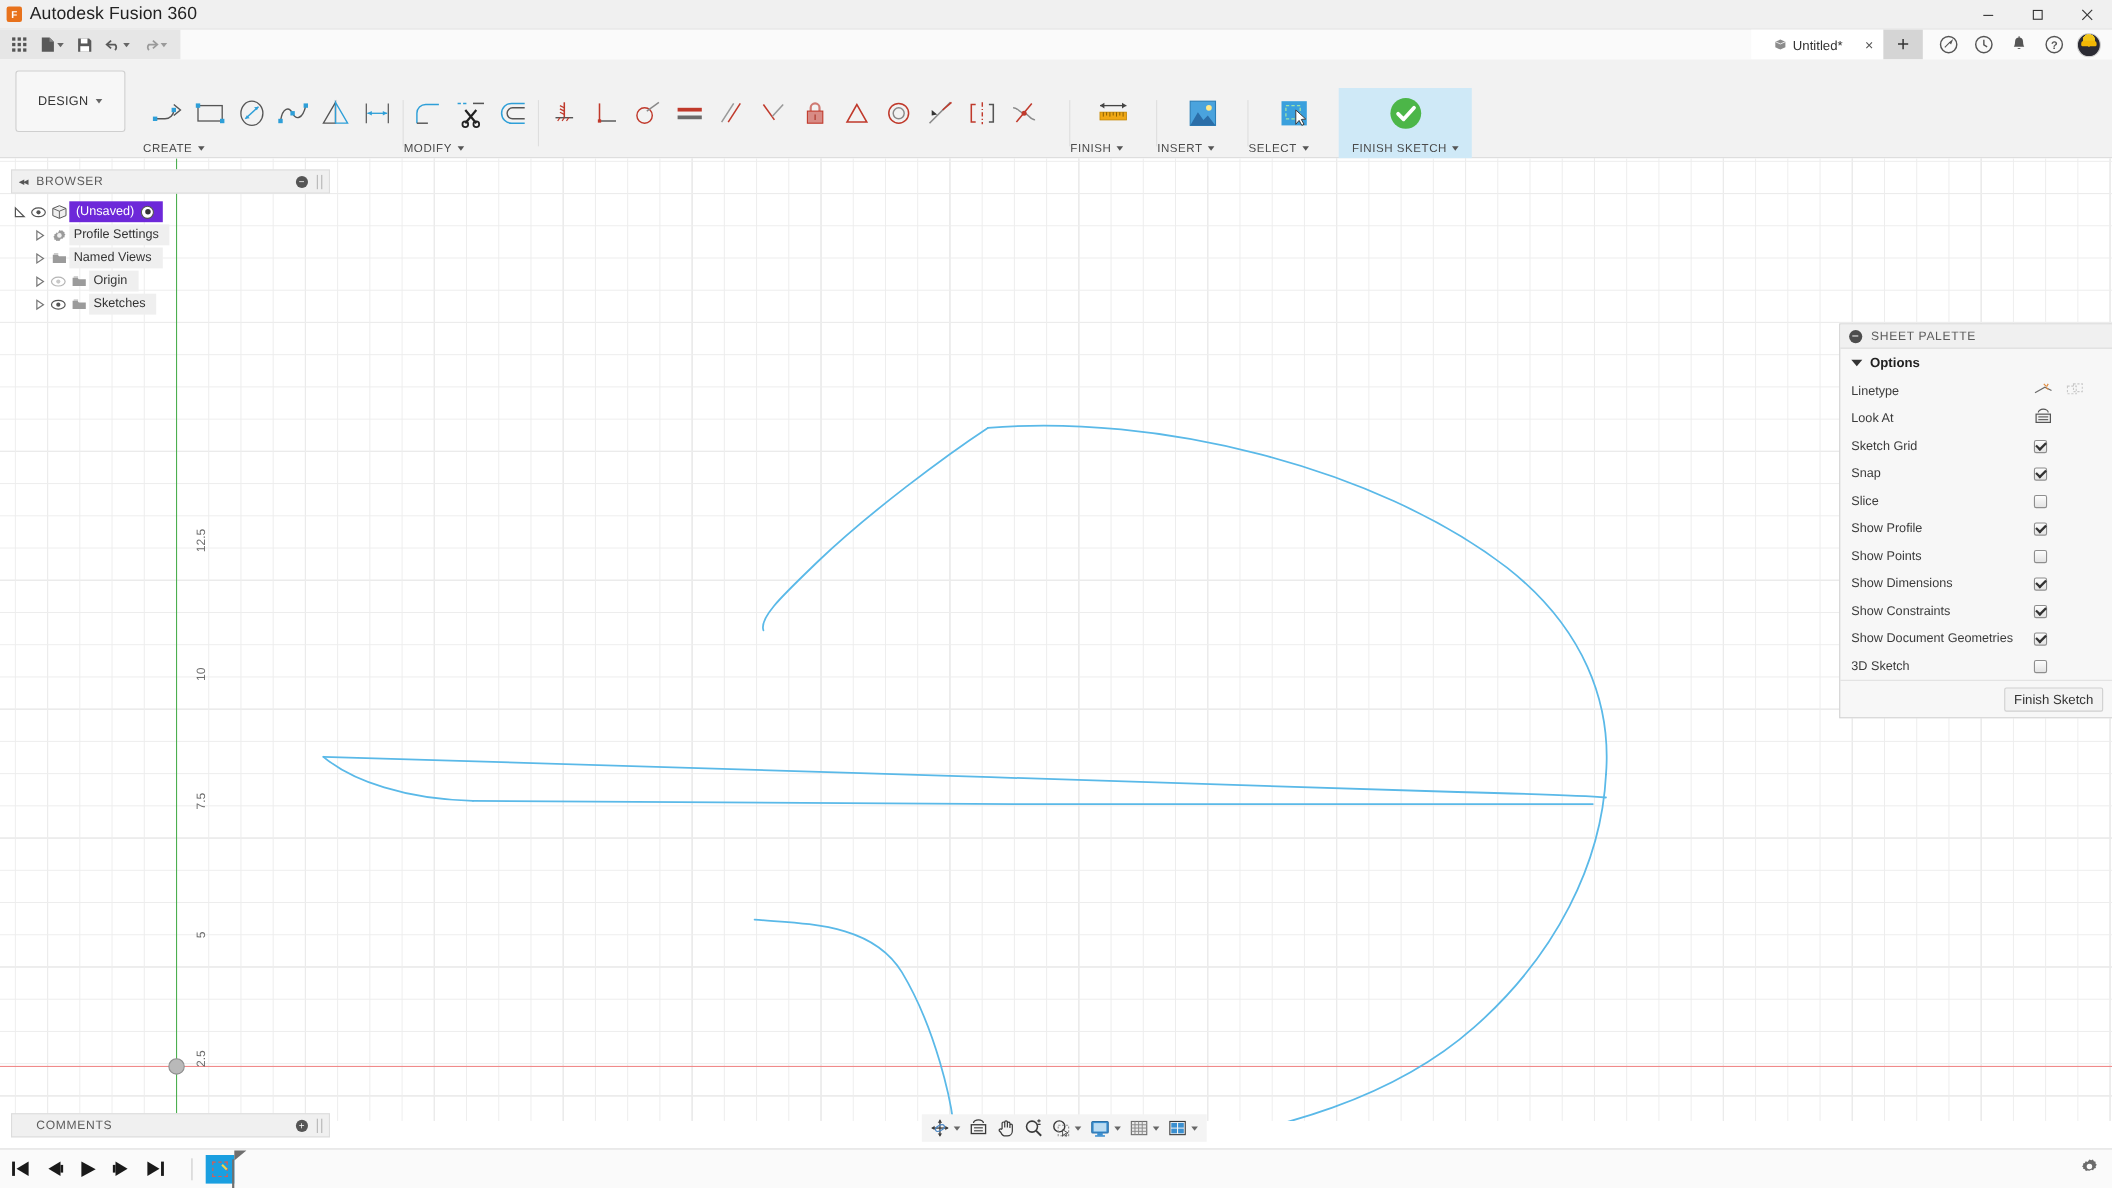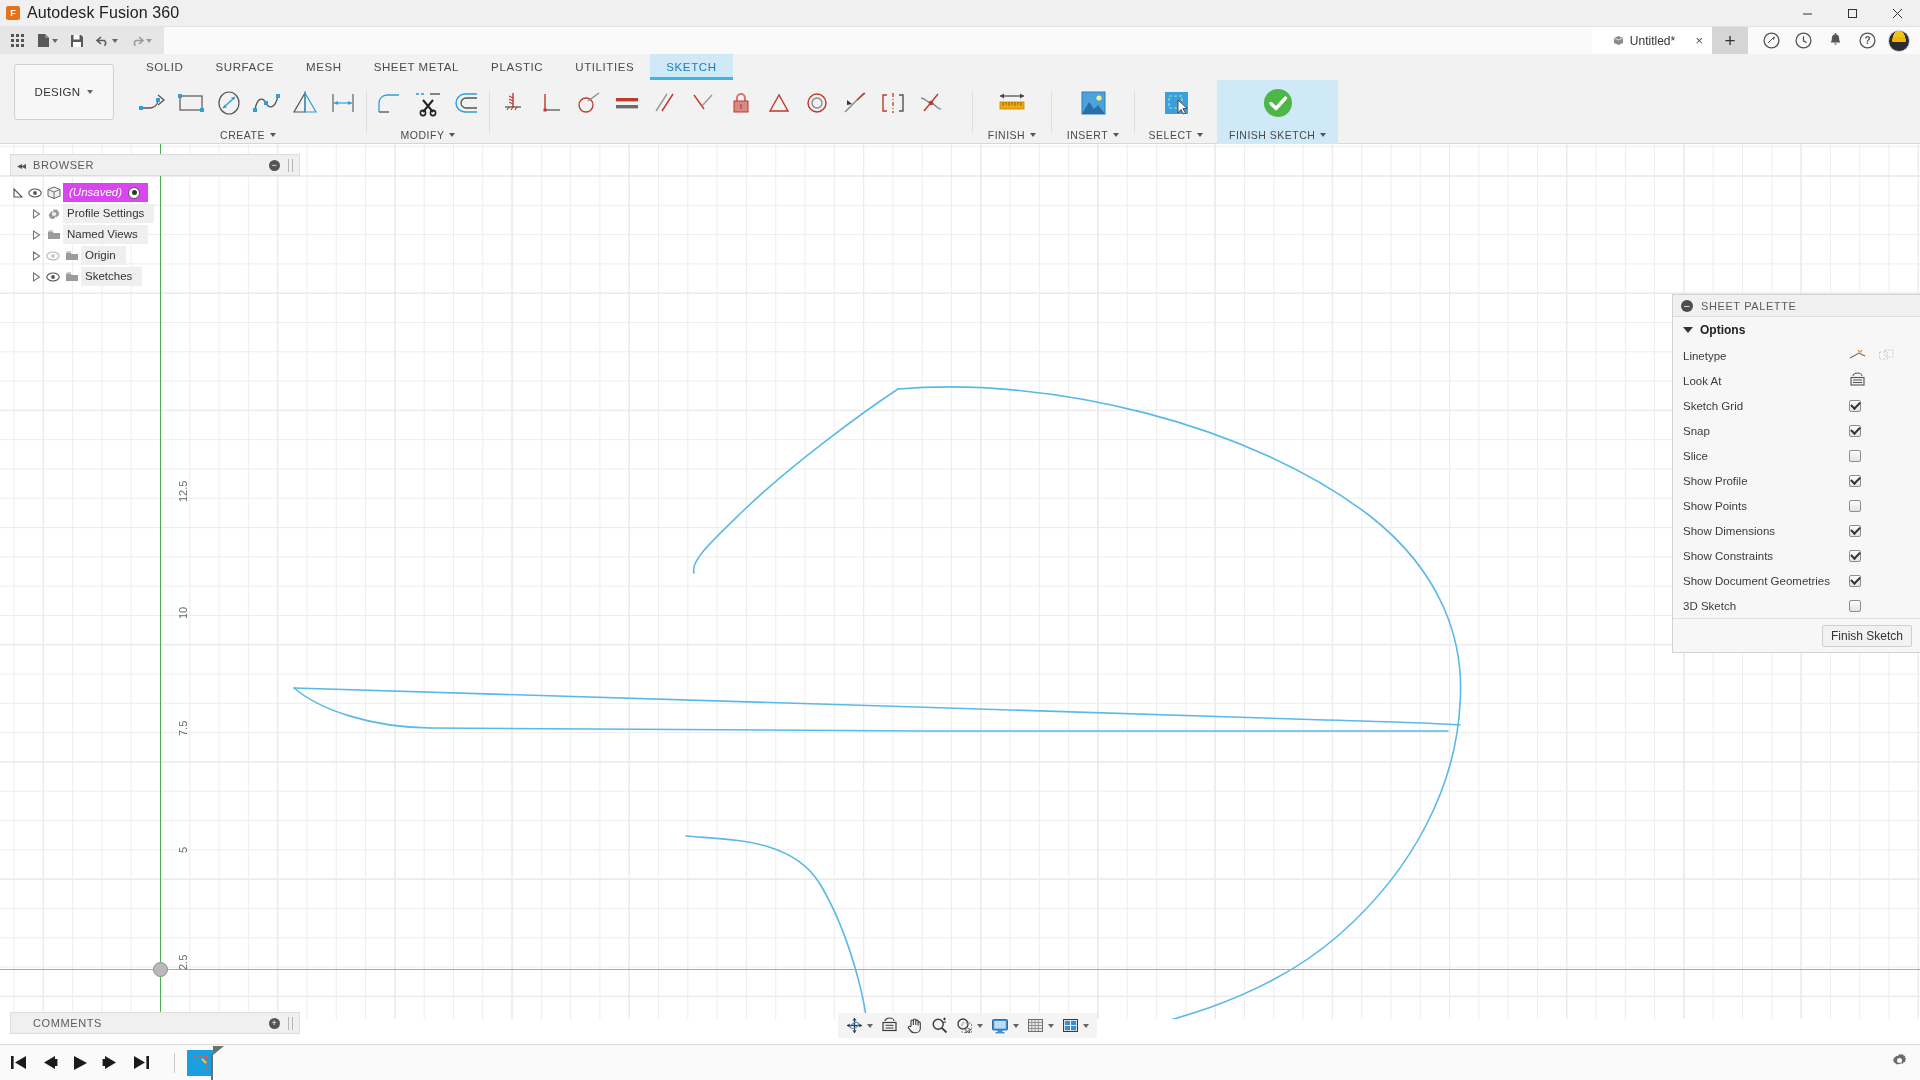--- a/index.html
+++ b/index.html
@@ -89,21 +89,21 @@
   .rtab {
     padding: 0 16px; font-size: 11.5px; color: #4a4a4a; letter-spacing: .6px;
     display: flex; align-items: center; height: 26px;
   }
   .rtab.active { background: #cfe9f7; color: #1b7fbe; box-shadow: inset 0 -3px 0 #3cb4e5; }
 
   .ribbon-groups { position: absolute; top: 26px; left: 130px; right: 0; height: 64px; display: flex; }
   .rgroup { display: flex; flex-direction: column; height: 64px; position: relative; }
   .rgroup-items { display: flex; align-items: center; height: 46px; padding: 0 4px; }
   .rgroup-label {
-    height: 18px; display: flex; align-items: center; justify-content: center; gap: 3px;
+    height: 18px; display: flex; align-items: center; gap: 3px;
     font-size: 10.5px; color: #4a4a4a; letter-spacing: .5px;
   }
   .rbtn {
     width: 38px; height: 44px; display: flex; align-items: center; justify-content: center;
   }
   .rbtn.big { width: 46px; }
   .finish-group { background: #cfe9f7; padding: 0 12px; }
   .finish-group .rgroup-items { height: 46px; }
   .rgroup-label .caret { border-top-color: #555; }
 
@@ -158,21 +158,21 @@
                          font-size: 9px; display: flex; align-items: center; justify-content: center; line-height: 1; }
   .panel-head .grip { width: 5px; height: 13px; border-left: 1px solid #b5b5b5; border-right: 1px solid #b5b5b5; }
   .tree { padding-top: 6px; font-size: 11.5px; color: #333; }
   .tnode { display: flex; align-items: center; height: 21px; }
   .tnode .twisty {
     width: 16px; display: flex; align-items: center; justify-content: center; color: #7a7a7a;
   }
   .tnode .eye { width: 18px; display: flex; align-items: center; justify-content: center; }
   .tnode .tico { width: 19px; display: flex; align-items: center; justify-content: center; }
   .tnode .tlabel { background: #efefef; padding: 2px 10px 2px 4px; line-height: 1.3; }
-  .tnode.root .tlabel { background: #d946ef; color: #fff; padding: 2px 26px 2px 6px; font-style: italic; }
+  .tnode.root .tlabel { background: #6d28d9; color: #fff; padding: 2px 26px 2px 6px; }
   .tnode.root { position: relative; }
   .tnode.root .radio {
     width: 12px; height: 12px; border-radius: 50%; border: 1.5px solid #555; background: #fff;
     display: flex; align-items: center; justify-content: center; margin-left: -20px; z-index: 2;
   }
   .tnode.root .radio i { width: 5px; height: 5px; background: #333; border-radius: 50%; display:block; }
 
   
   .comments {
     position: absolute; left: 10px; top: 1012px; width: 290px; height: 22px;
@@ -362,29 +362,20 @@
     </div>
   </div>
 
   <div class="ribbon">
 
     <div class="ws-switch">
       <span>DESIGN</span>
       <div class="caret"></div>
     </div>
 
-    <div class="ribbon-tabs">
-      <div class="rtab">SOLID</div>
-      <div class="rtab">SURFACE</div>
-      <div class="rtab">MESH</div>
-      <div class="rtab">SHEET METAL</div>
-      <div class="rtab">PLASTIC</div>
-      <div class="rtab">UTILITIES</div>
-      <div class="rtab active">SKETCH</div>
-    </div>
 
     <div class="ribbon-groups">
 
       <div class="rgroup">
         <div class="rgroup-items">
           <div class="rbtn">
             <svg width="30" height="24" viewBox="0 0 30 24">
               <path d="M3 17 H12 A8 8 0 0 0 20 9" fill="none" stroke="#555" stroke-width="1.3"></path>
               <rect x="1" y="15" width="4" height="4" fill="#2e9fd8"></rect>
               <rect x="18" y="7" width="4" height="4" fill="#2e9fd8"></rect>

